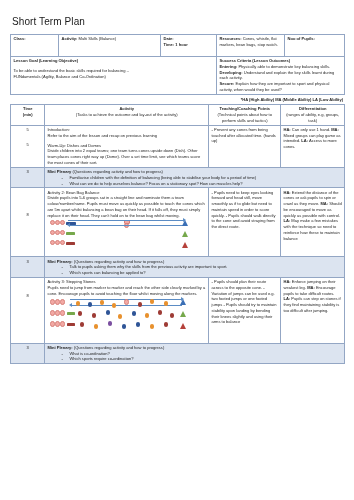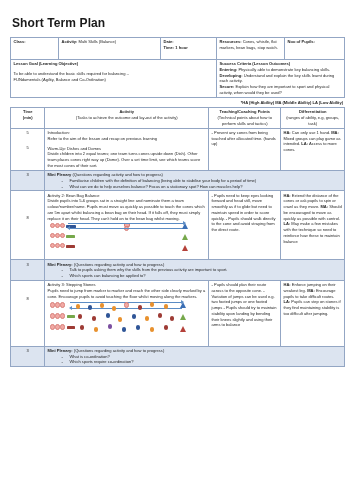--- a/index.html
+++ b/index.html
@@ -10,22 +10,22 @@
     font-family: "Liberation Sans", sans-serif;
   }
   #page {
     width: 354px; height: 500px;
     position: relative;
     padding: 16px 10px 0 10px;
     background: #ffffff;
     overflow: hidden;
   }
   .doc-title {
-    font-size: 12px;
-    font-weight: bold;
+    font-size: 10px;
+    font-weight: normal;
     color: #1a1a1a;
     margin: 0 0 7px 2px;
     letter-spacing: .1px;
   }
   table {
     border-collapse: collapse;
     width: 334px;
     table-layout: fixed;
   }
   td, th {

